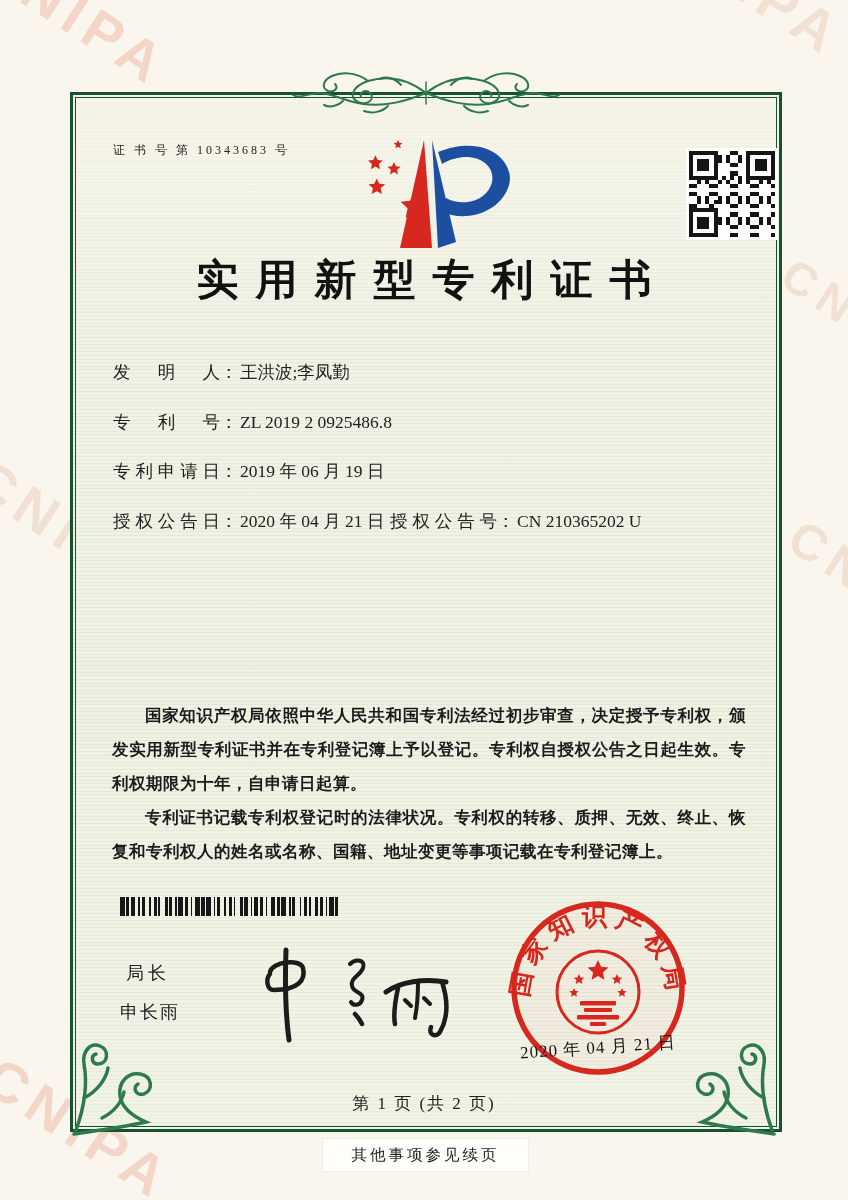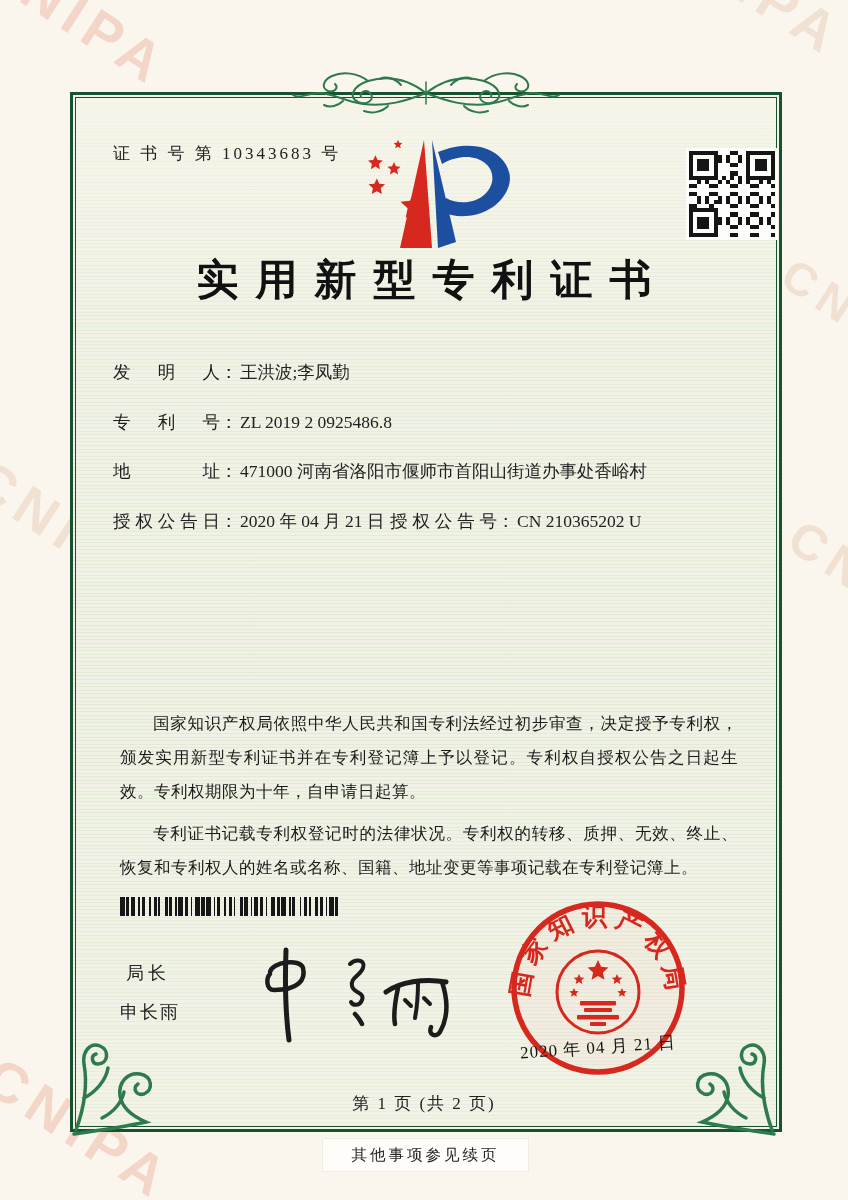--- a/index.html
+++ b/index.html
@@ -25,21 +25,21 @@
       repeating-linear-gradient(0deg,#eef1e4 0px,#eef1e4 2.6px,#dfe8d3 2.6px,#dfe8d3 3.6px);
     z-index:1;
   }
   .frame-inner{
     position:absolute;inset:2px;border:1px solid #16522f;pointer-events:none;
   }
   .ornament{position:absolute;z-index:3;}
 
   .cert-no{
     position:absolute;left:113px;top:142px;z-index:4;
-    font-size:17px;letter-spacing:3px;color:#222;
+    font-size:12px;letter-spacing:3px;color:#222;
   }
   .logo{position:absolute;left:338px;top:130px;z-index:4;}
   .qr{
     position:absolute;left:686px;top:148px;width:92px;height:92px;z-index:4;
     display:grid;grid-template-columns:repeat(21,1fr);grid-template-rows:repeat(21,1fr);
     background:#fdfdfb;padding:3px;box-sizing:border-box;
   }
   .qr i{display:block;}
   .qr i.on{background:#151515;}
 
@@ -57,21 +57,21 @@
   }
   .fcolon{display:inline-block;width:20px;}
   .fvalue{color:#222;}
   .pair2{position:absolute;left:277px;top:0;}
 
   .paras{
     position:absolute;left:112px;top:699px;width:634px;z-index:4;
     font-size:16.5px;line-height:34px;text-align:justify;color:#1b1b1b;
     letter-spacing:0.5px;
   }
-  .paras p{margin:8px;text-indent:2em;}
+  .paras p{margin:0;text-indent:2em;font-weight:bold;}
 
   .barcode{
     position:absolute;left:120px;top:897px;width:218px;height:19px;z-index:4;
     display:flex;align-items:stretch;overflow:hidden;
   }
   .barcode i{display:block;height:100%;}
 
   .signer-title{position:absolute;left:126px;top:961px;font-size:18px;letter-spacing:4px;z-index:4;color:#222;}
   .signer-name{position:absolute;left:120px;top:1000px;font-size:18px;letter-spacing:2px;z-index:4;color:#222;}
   .signature{position:absolute;left:258px;top:938px;z-index:4;}
@@ -606,21 +606,21 @@
 <div class="title">实用新型专利证书</div>
 
 <div class="fields">
   <div class="frow">
     <span class="flabel">发明人</span><span class="fcolon">：</span><span class="fvalue">王洪波;李凤勤</span>
   </div>
   <div class="frow">
     <span class="flabel">专利号</span><span class="fcolon">：</span><span class="fvalue">ZL 2019 2 0925486.8</span>
   </div>
   <div class="frow">
-    <span class="flabel">地址</span><span class="fcolon">：</span><span class="fvalue">471000 河南省洛阳市偃师市首阳山街道办事处香峪村</span>
+    <span class="flabel">专利申请日</span><span class="fcolon">：</span><span class="fvalue">2019 年 06 月 19 日</span>
   </div>
   <div class="frow">
     <span class="flabel">授权公告日</span><span class="fcolon">：</span><span class="fvalue">2020 年 04 月 21 日</span>
     <span class="pair2">
       <span class="flabel">授权公告号</span><span class="fcolon">：</span><span class="fvalue">CN 210365202 U</span>
     </span>
   </div>
 </div>
 
 <div class="paras">

